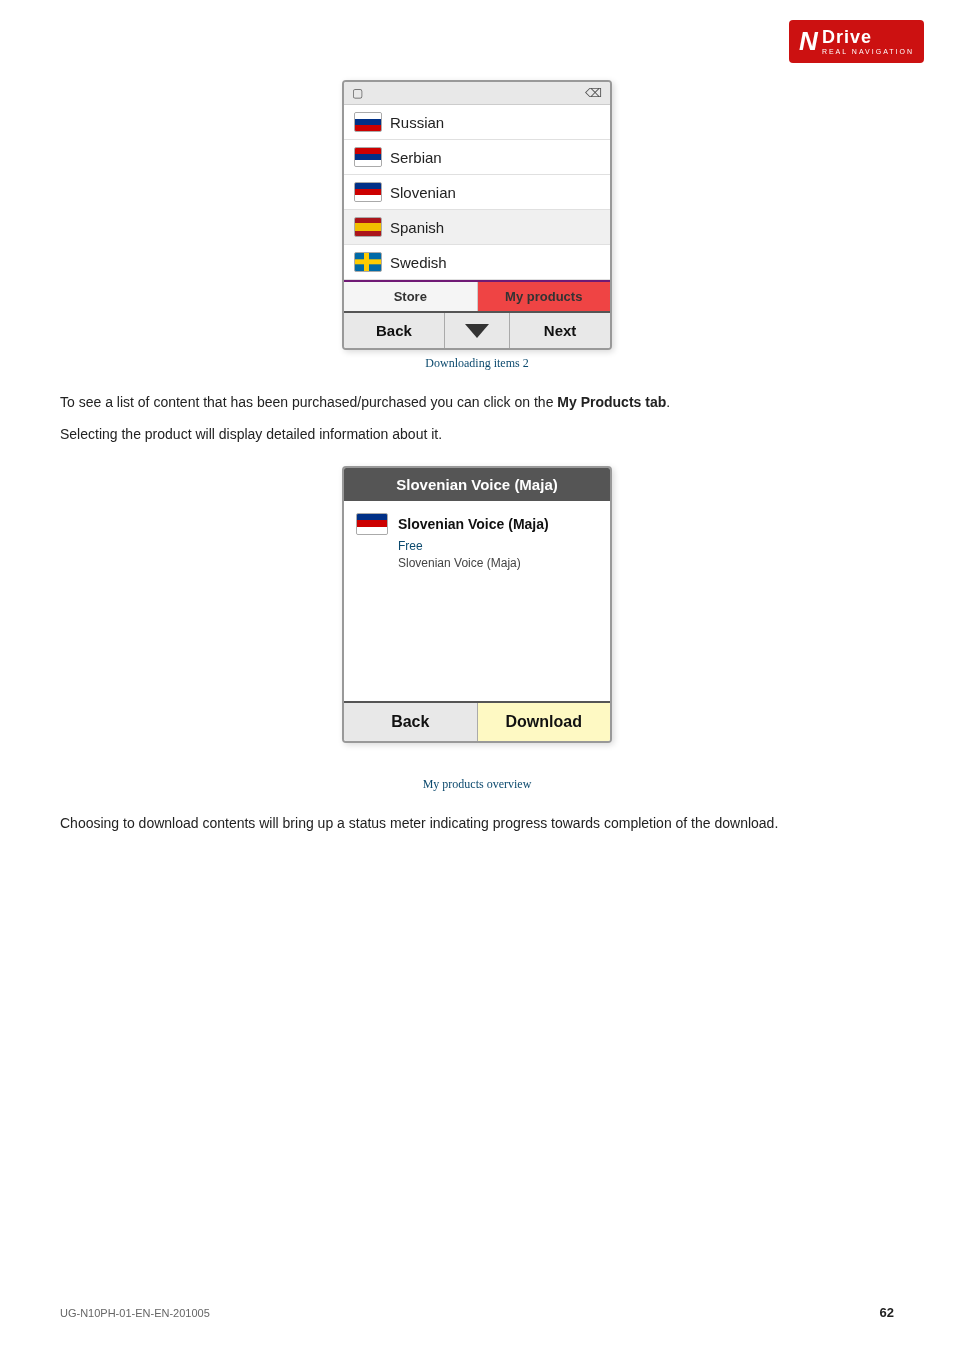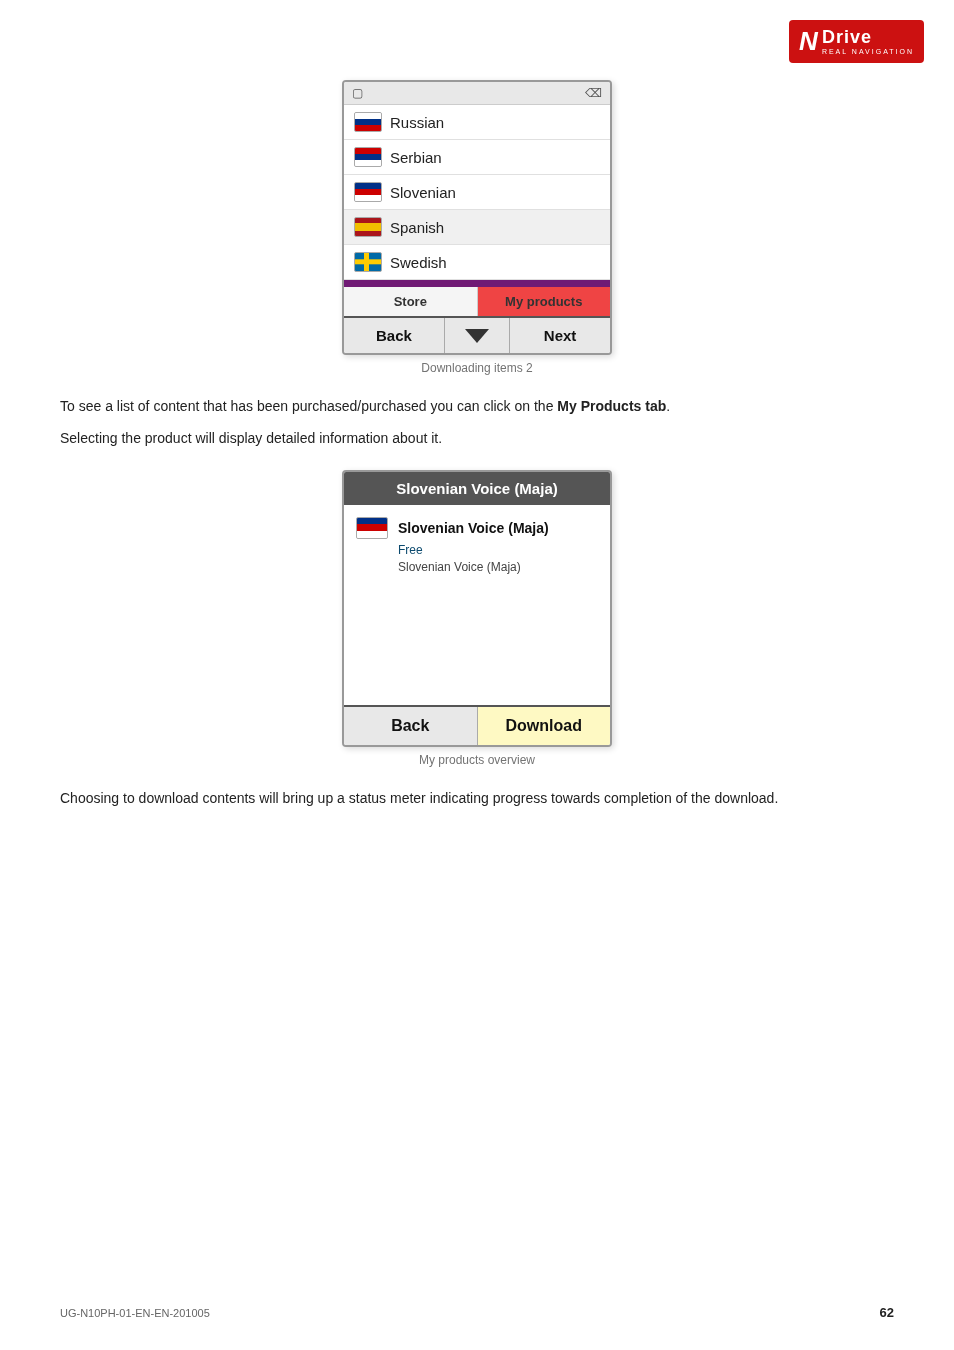--- a/index.html
+++ b/index.html
@@ -151,21 +151,21 @@
     }
 
     .lang-name {
       font-size: 15px;
       font-weight: normal;
       color: #222;
     }
 
     .phone-tabs {
       display: flex;
-      border-top: 7px solid #701a75;
+      border-top: 2px solid #701a75;
       background: #f5f5f5;
     }
     .phone-tab {
       flex: 1;
       text-align: center;
       padding: 7px 4px;
       font-size: 13px;
       font-weight: bold;
       color: #333;
       border-right: 1px solid #ccc;
@@ -202,39 +202,41 @@
       width: 0;
       height: 0;
       border-left: 12px solid transparent;
       border-right: 12px solid transparent;
       border-top: 14px solid #333;
       display: inline-block;
     }
 
     .caption {
       font-size: 12px;
-      color: #737373;
+      color: #0c4a6e;
       margin-top: 6px;
       font-style: normal;
+      font-family: Liberation Serif, serif;
     }
 
     
     .desc-text {
       font-size: 14px;
       color: #222;
       line-height: 1.6;
       margin: 20px 0 10px 0;
     }
 
     
     .screenshot-container2 {
       display: flex;
       flex-direction: column;
       align-items: center;
       margin: 20px 0 10px 0;
+      gap: 28px;
     }
 
     .phone-screen2 {
       width: 270px;
       border: 2px solid #999;
       border-radius: 4px;
       background: #fff;
       overflow: hidden;
       box-shadow: 2px 2px 6px rgba(0,0,0,0.15);
     }

